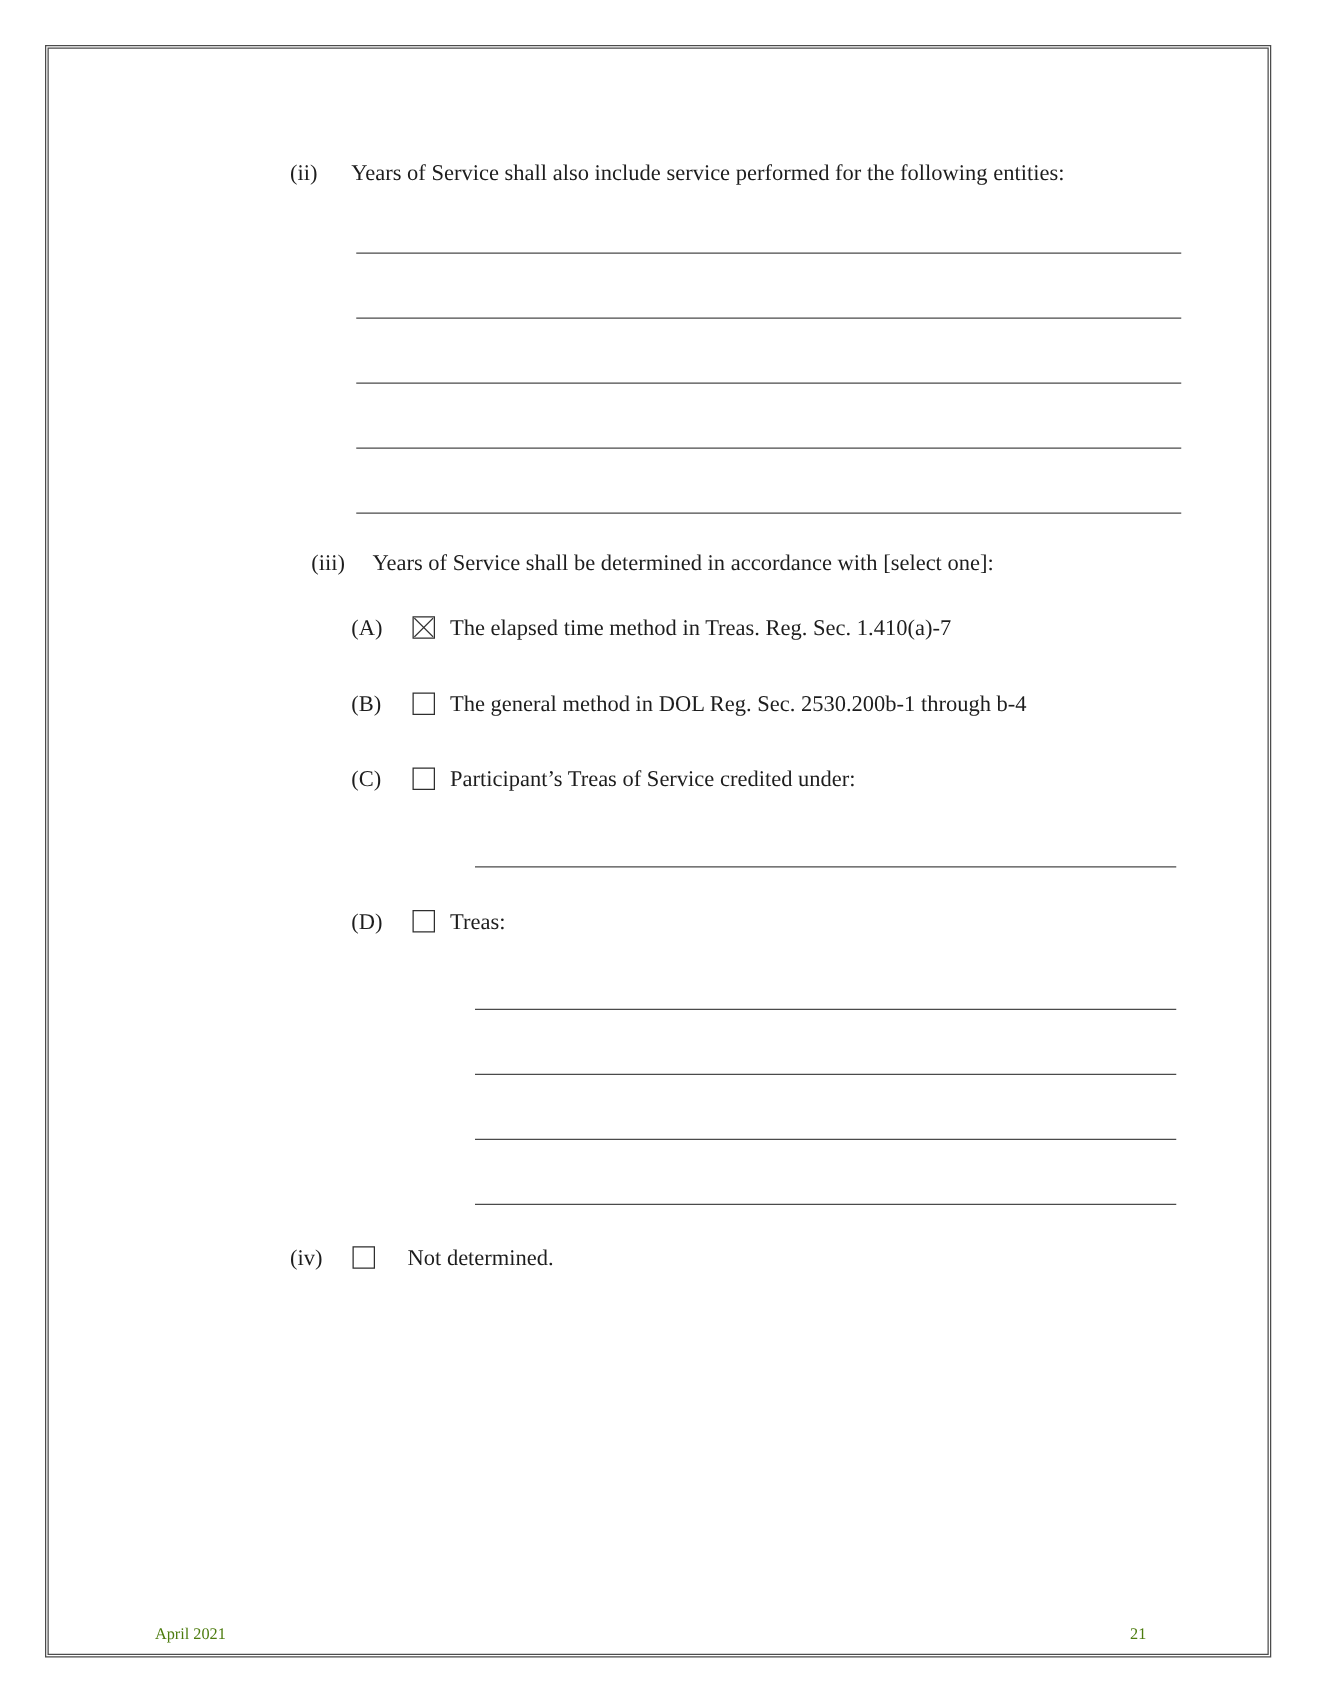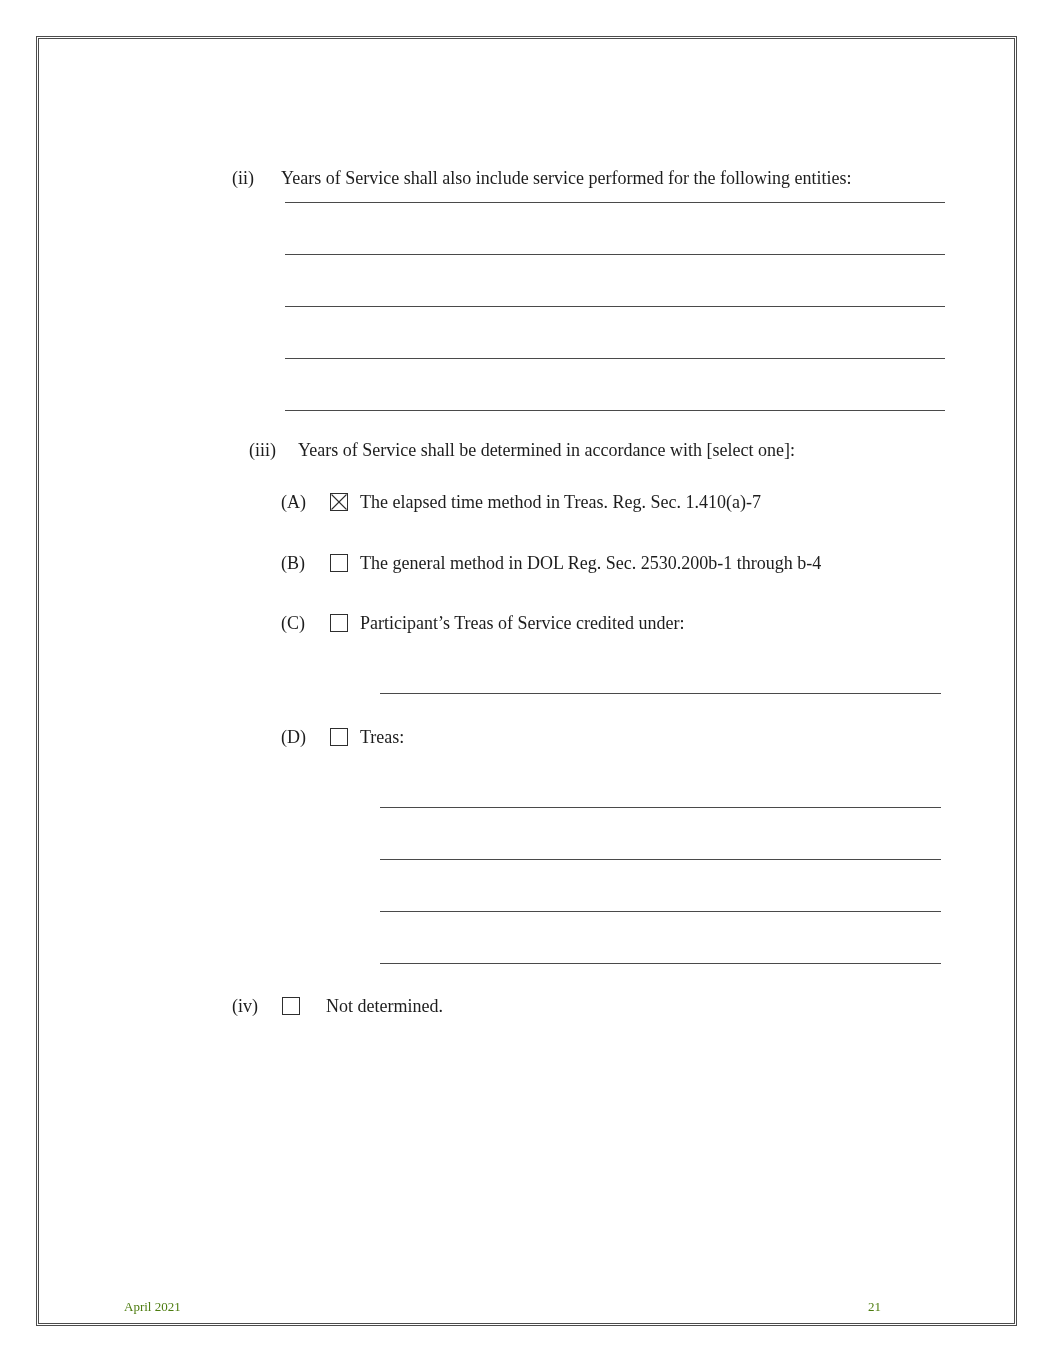--- a/index.html
+++ b/index.html
@@ -61,21 +61,21 @@
     white-space: nowrap;
   }
 </style>
 </head>
 <body>
 
 <div class="page-frame">
   <div class="page-frame-inner"></div>
 </div>
 
-<div class="text-row" style="left:232px; top:127px;margin-top:40px;">
+<div class="text-row" style="left:232px; top:127px;">
   <span class="num-label-ii">(ii)</span>
   <span>Years of Service shall also include service performed for the following entities:</span>
 </div>
 
 <div class="lines-group" style="left:285px; top:202px; width:660px;">
     <div class="blank-line"></div>
     <div class="blank-line"></div>
     <div class="blank-line"></div>
     <div class="blank-line"></div>
     <div class="blank-line"></div>
@@ -134,13 +134,13 @@
 
 <div class="text-row" style="left:232px; top:995px;">
   <span class="num-label-iv">(iv)</span>
   <span class="checkbox">
     
   </span>
   <span class="iv-text">Not determined.</span>
 </div>
 
 <div class="footer-text" style="left:124px; top:1299px;">April 2021</div>
-<div class="footer-text" style="left:868px; top:1299px;">21</div>
+<div class="footer-text" style="left:904px; top:1299px;">21</div>
 
 </body></html>

